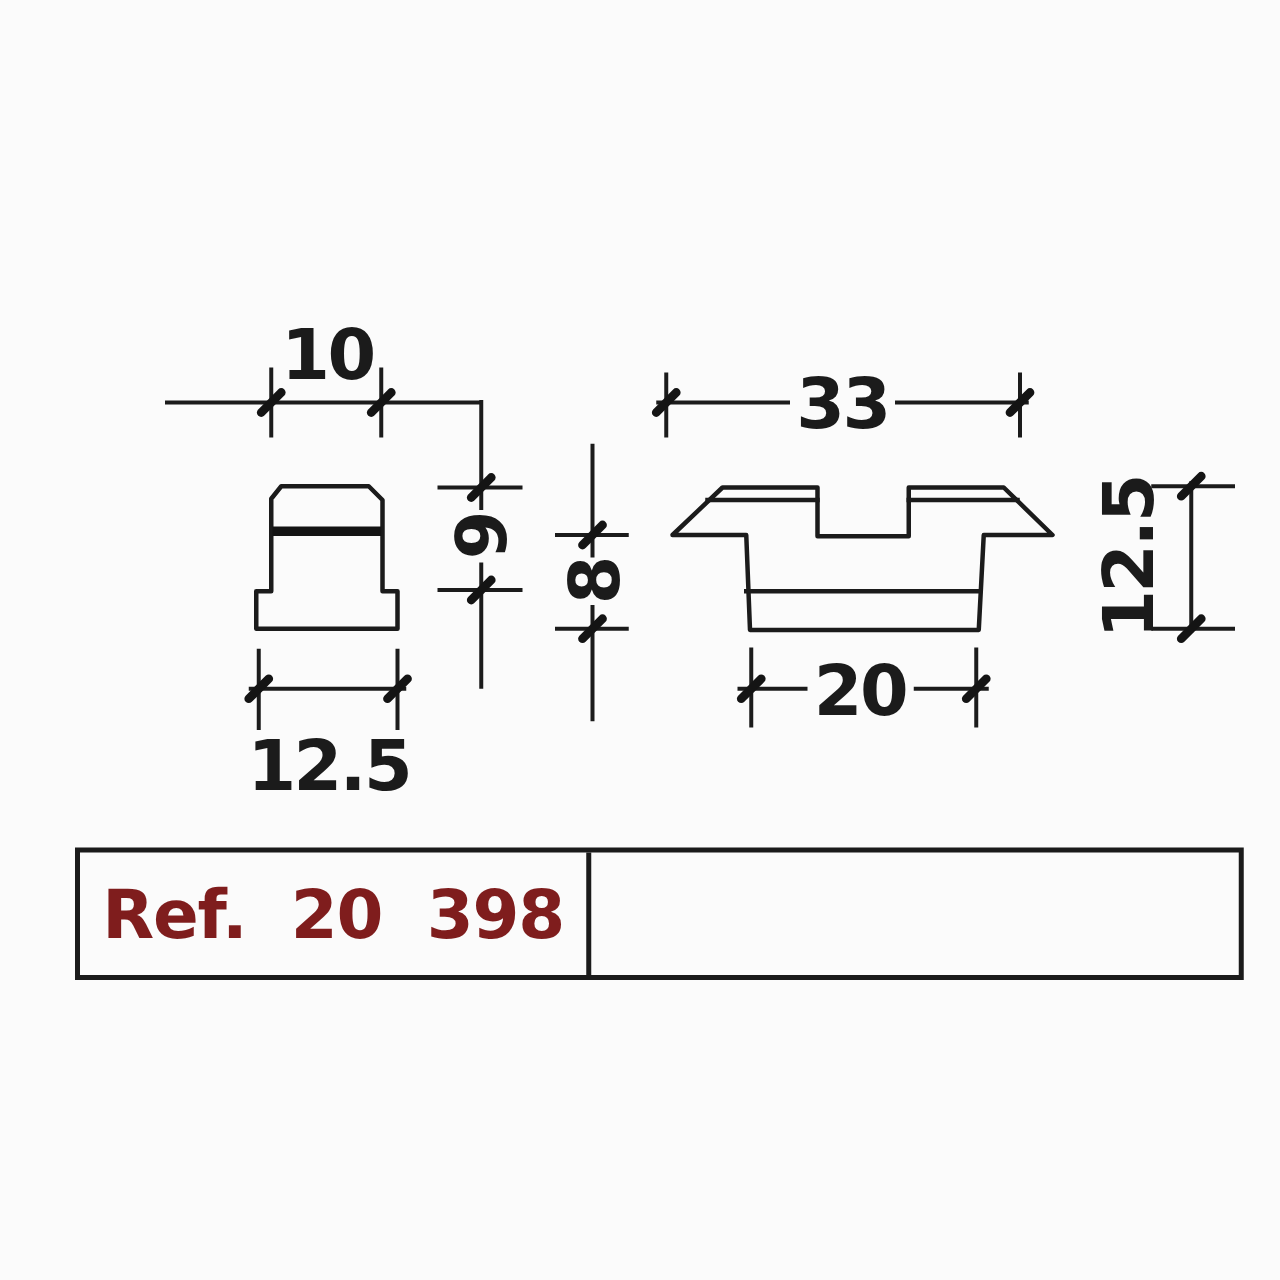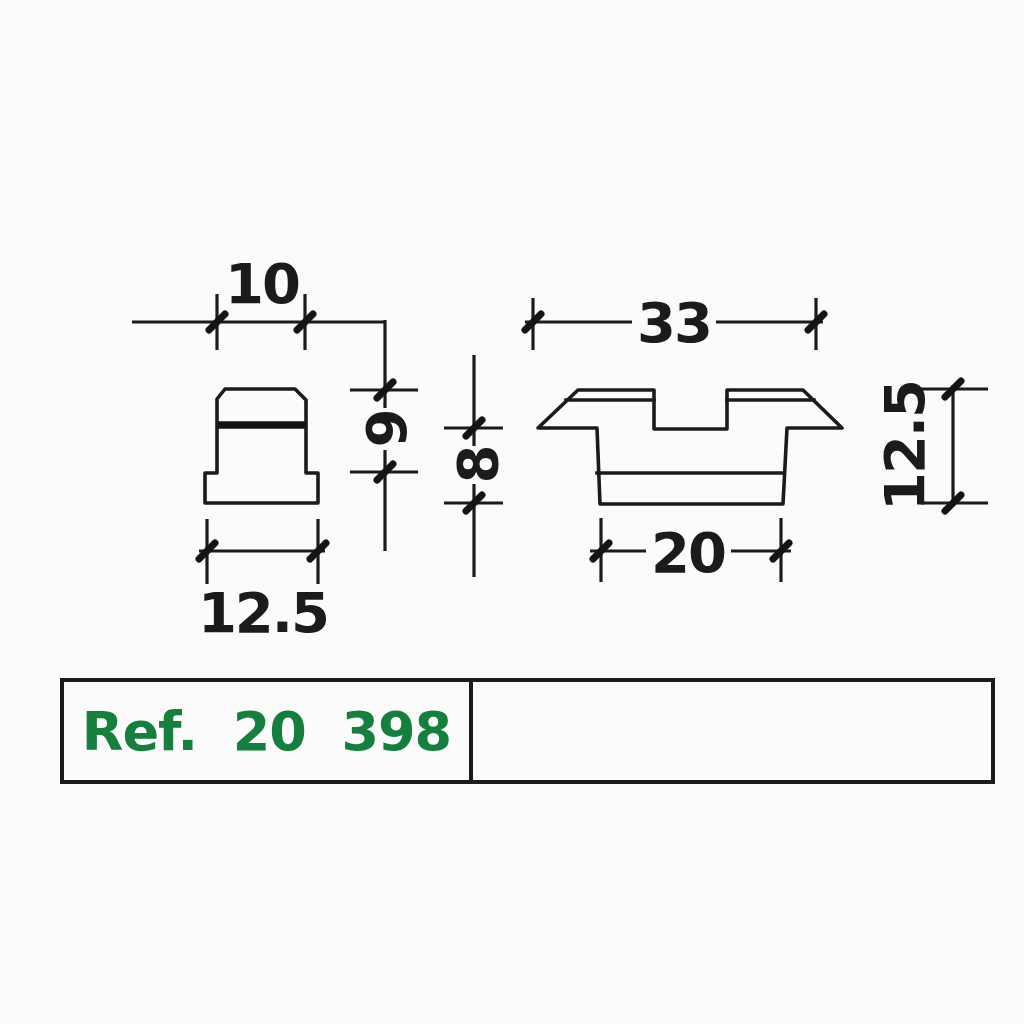--- a/index.html
+++ b/index.html
@@ -29,21 +29,21 @@
     box-sizing:border-box;
     display:flex;
     background:transparent;
   }
   .tb-cell{
     display:flex;align-items:center;justify-content:center;
     font-family:"DejaVu Sans",sans-serif;
     font-weight:bold;
     font-size:54px;
     letter-spacing:-1px;
-    color:#15803d;
+    color:#7f1d1d;
     white-space:pre;
     box-sizing:border-box;
   }
   .tb-left{width:409px;border-right:4px solid #1b1b1b;}
   .tb-right{flex:1;}
 </style>
 </head>
 <body>
 
 <div class="canvas">

